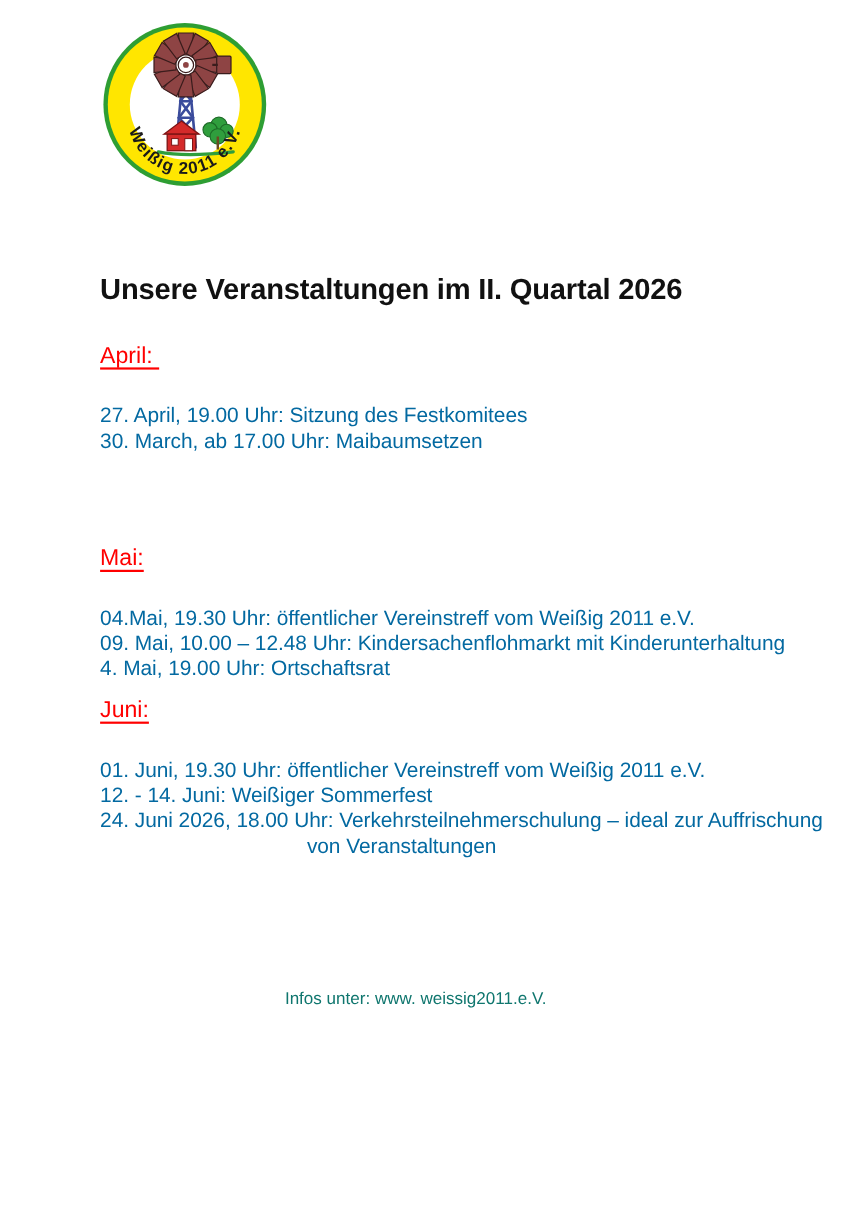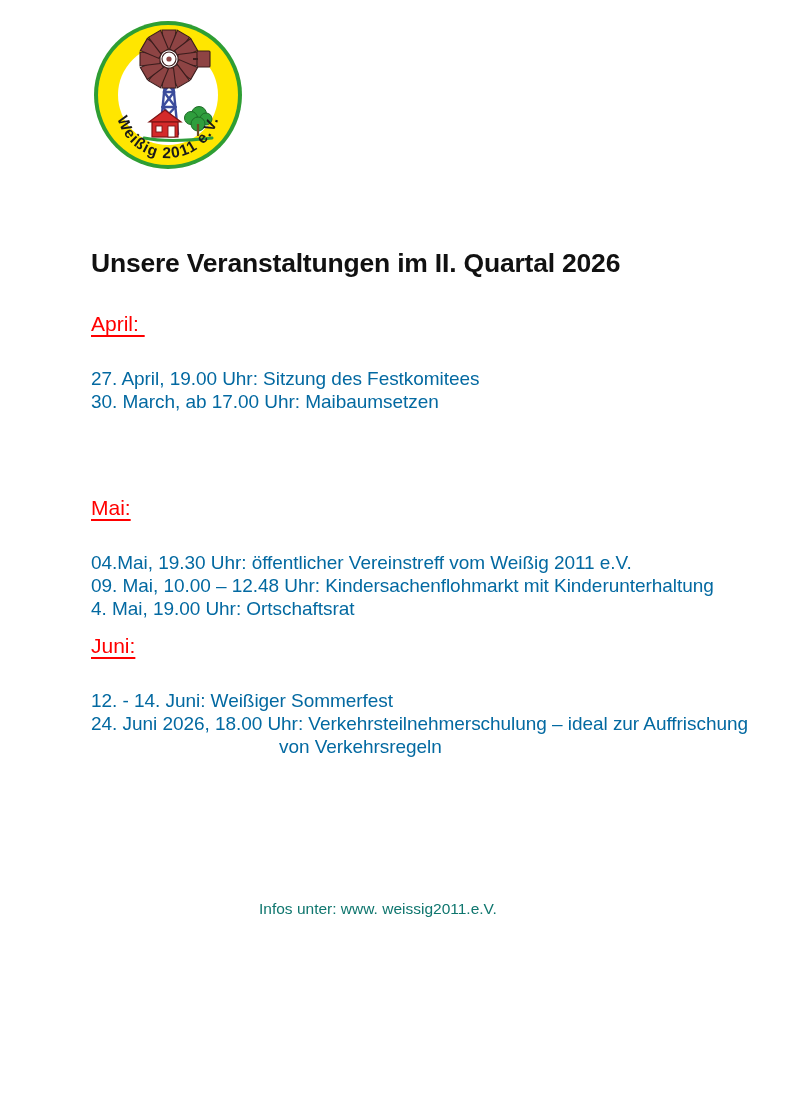--- a/index.html
+++ b/index.html
@@ -249,24 +249,27 @@
       <li class="event-item">
         <span>4. Mai, 19.00 Uhr: Ortschaftsrat</span>
       </li>
     </ul>
   </section>
 
   <section class="section section-juni">
     <h2 class="month-heading">Juni:</h2>
     <ul class="event-list">
       <li class="event-item">
+        <span>01. Juni, 19.30 Uhr: öffentlicher Vereinstreff vom Weißig 2011 e.V.</span>
+      </li>
+      <li class="event-item">
         <span>12. - 14. Juni: Weißiger Sommerfest</span>
       </li>
       <li class="event-item">
         <span>24. Juni 2026, 18.00 Uhr: Verkehrsteilnehmerschulung – ideal zur Auffrischung</span>
-        <span class="cont">von Verkehrsregeln</span>
+        <span class="cont">von Veranstaltungen</span>
       </li>
     </ul>
   </section>
 
   <div class="footer-info">Infos unter: www. weissig2011.e.V.</div>
 
 </div>
 
 </body></html>

